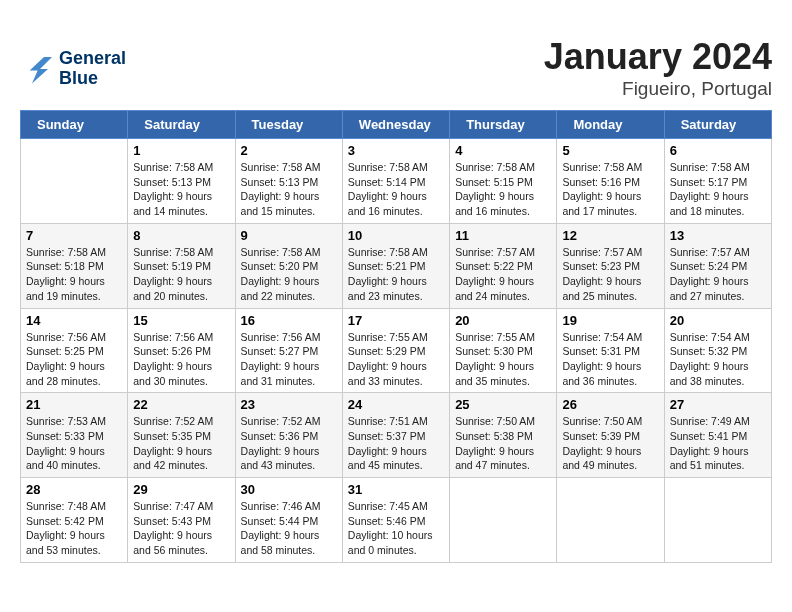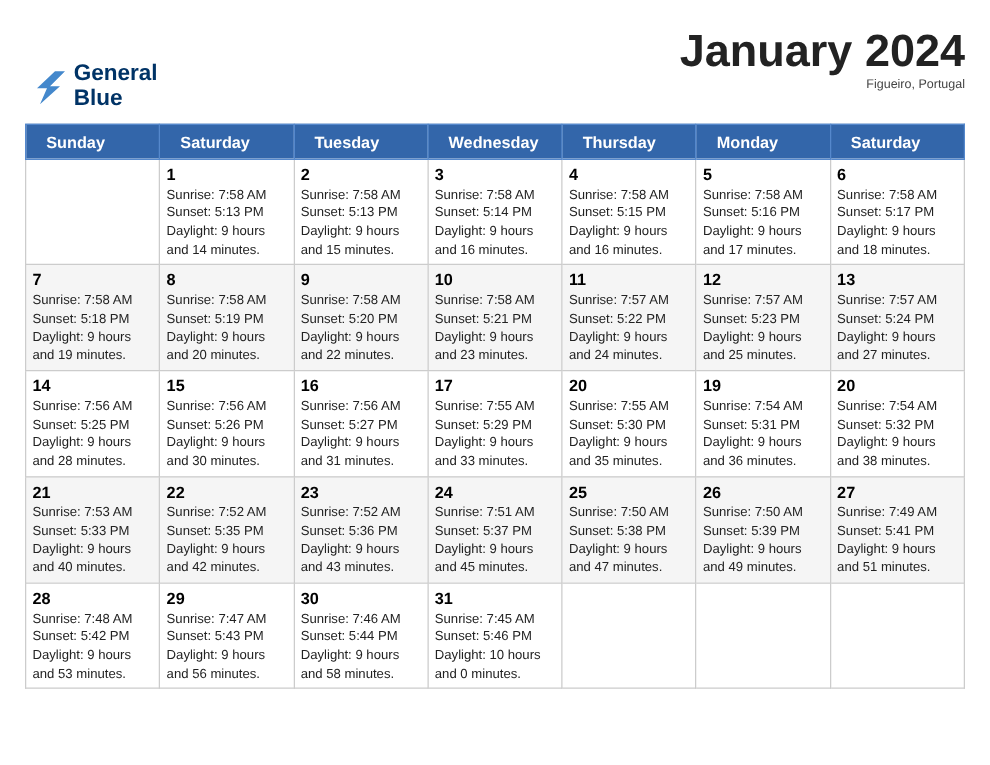--- a/index.html
+++ b/index.html
@@ -30,28 +30,29 @@
     }
     .logo-text span {
       display: block;
     }
     .logo-icon {
       width: 32px;
       height: 32px;
     }
     .title-block {
       text-align: right;
+      margin-top: 16px;
     }
     .month-title {
       font-size: 36px;
       font-weight: bold;
       color: #222;
     }
     .location {
-      font-size: 10px;
+      font-size: 19px;
       color: #444;
       text-align: right;
     }
     table {
       width: 100%;
       border-collapse: collapse;
       font-size: 11px;
     }
     thead tr th {
       background-color: #3366aa;

